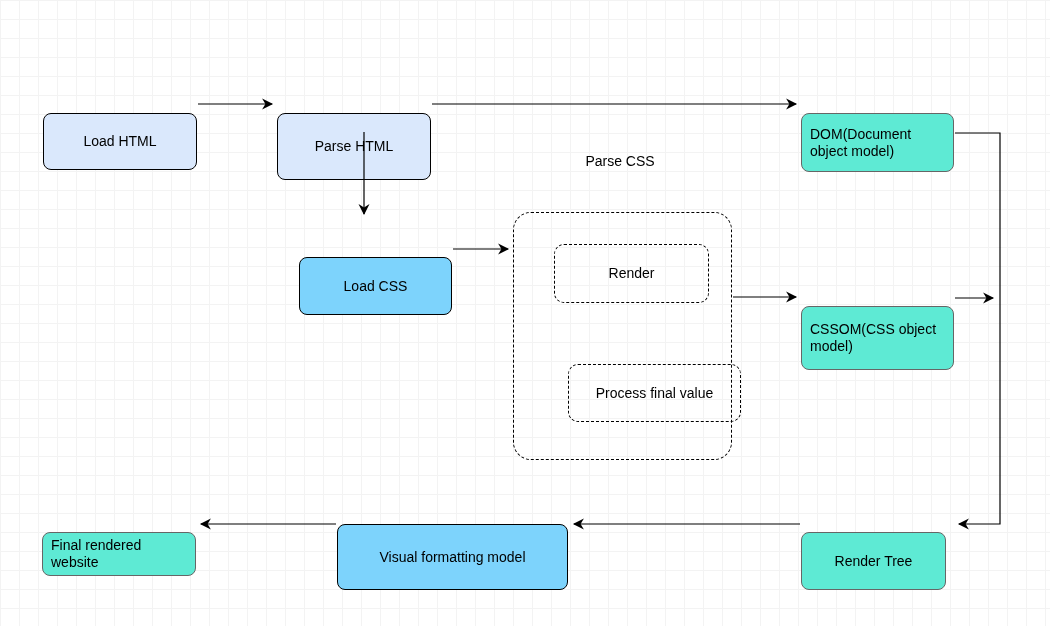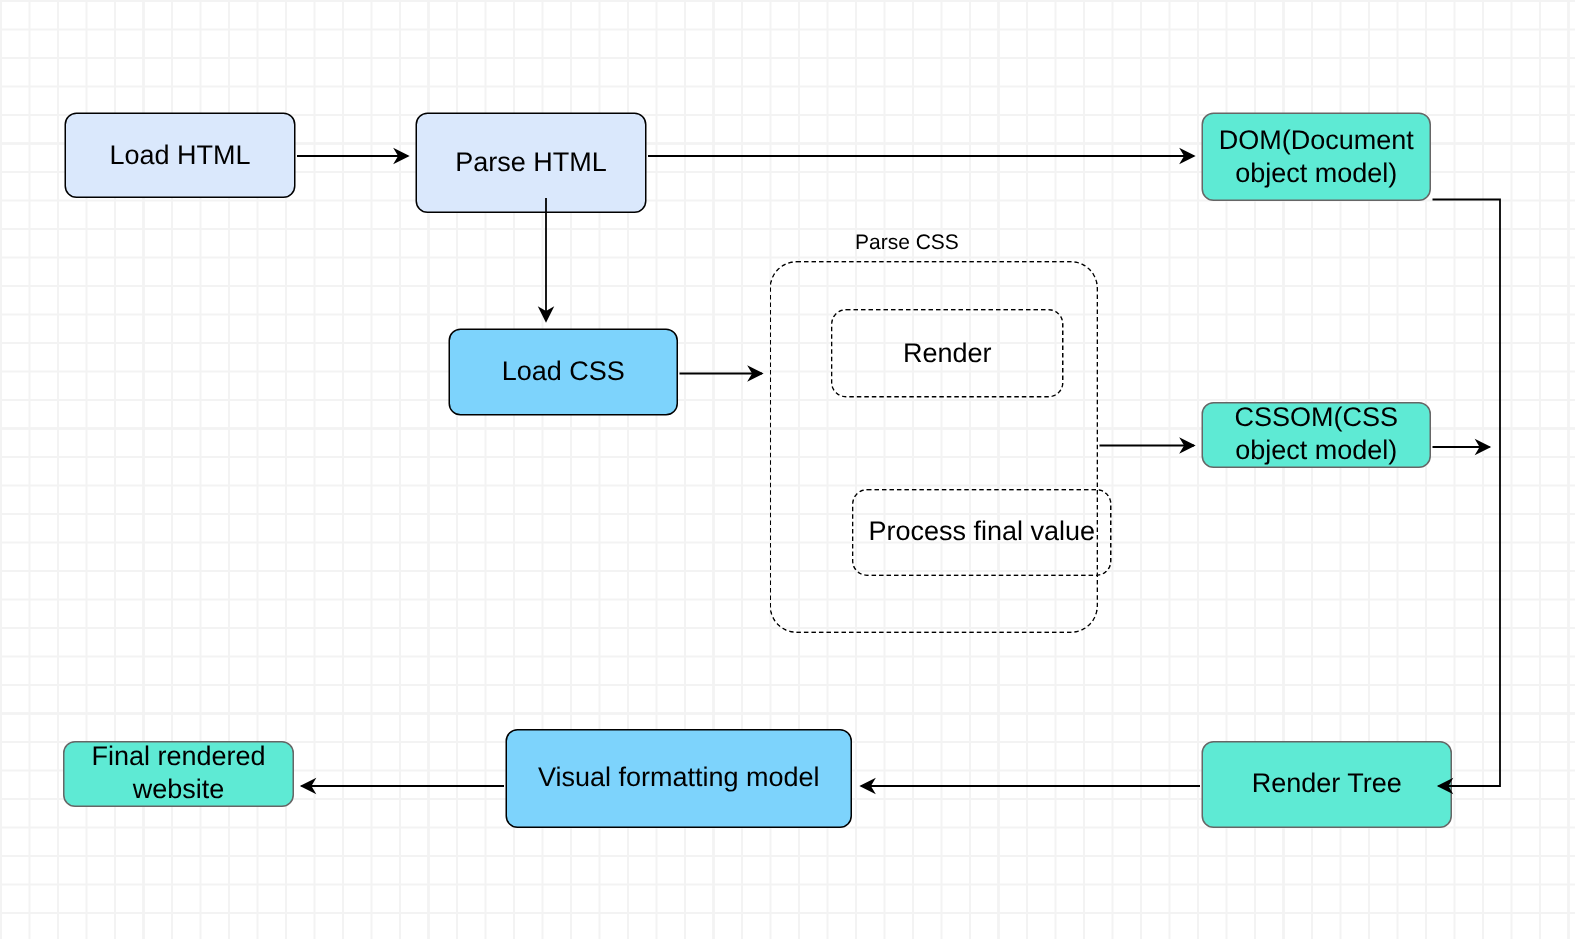--- a/index.html
+++ b/index.html
@@ -12,54 +12,55 @@
     linear-gradient(#f3f3f3 1px,transparent 1px),
     linear-gradient(90deg,#f3f3f3 1px,transparent 1px),
     linear-gradient(#e9e9e9 1px,transparent 1px),
     linear-gradient(90deg,#e9e9e9 1px,transparent 1px);
   background-size:19px 19px,19px 19px,95px 95px,95px 95px;
   overflow:hidden;
 }
 .node{
   position:absolute;
   display:flex;align-items:center;justify-content:center;
-  text-align:center;
-  font-size:18px;line-height:1.2;
+  text-align:left;
+  font-size:14px;line-height:1.2;
   padding:4px 8px;
   box-sizing:border-box;
+  margin-top:38px;
 }
 .solid{border:1px solid #000;border-radius:8px}
 .blue{background:#dae8fc}
 .orange{background:#7dd3fc}
 .gray{background:#5eead4;border-color:#666}
 .dashed{border:1.5px dashed #000;border-radius:18px;background:transparent}
 .group-lbl{
-  position:absolute;font-size:14px;text-align:left;
+  position:absolute;font-size:14px;text-align:center;
 }
 svg.arrows{position:absolute;left:0;top:0;width:1050px;height:626px;pointer-events:none}
 </style>
 </head>
 <body>
 
 <div class="node solid blue" style="left:43px;top:75px;width:154px;height:57px">Load HTML</div>
 
 <div class="node solid blue" style="left:277px;top:75px;width:154px;height:67px">Parse HTML</div>
 
 <div class="node solid gray" style="left:801px;top:75px;width:153px;height:59px">DOM(Document object model)</div>
 
 <div class="node solid orange" style="left:299px;top:219px;width:153px;height:58px">Load CSS</div>
 
 <div class="group-lbl" style="left:570px;top:153px;width:100px">Parse CSS</div>
 <div class="node dashed" style="left:513px;top:174px;width:219px;height:248px"></div>
 <div class="node dashed" style="left:554px;top:206px;width:155px;height:59px;border-radius:10px">Render</div>
 <div class="node dashed" style="left:568px;top:326px;width:173px;height:58px;border-radius:10px">Process final value</div>
 
-<div class="node solid gray" style="left:801px;top:268px;width:153px;height:44px">CSSOM(CSS object model)</div>
+<div class="node solid gray" style="left:801px;top:268px;width:153px;height:64px">CSSOM(CSS object model)</div>
 
-<div class="node solid gray" style="left:801px;top:494px;width:167px;height:58px">Render Tree</div>
+<div class="node solid gray" style="left:801px;top:494px;width:145px;height:58px">Render Tree</div>
 
 <div class="node solid orange" style="left:337px;top:486px;width:231px;height:66px">Visual formatting model</div>
 
 <div class="node solid gray" style="left:42px;top:494px;width:154px;height:44px">Final rendered website</div>
 
 <svg class="arrows">
   <defs>
     <marker id="ah" viewBox="0 0 12 12" refX="10" refY="6" markerWidth="11" markerHeight="11" orient="auto-start-reverse">
       <path d="M1 1 L11 6 L1 11 L4 6 Z" fill="#000"></path>
     </marker>

